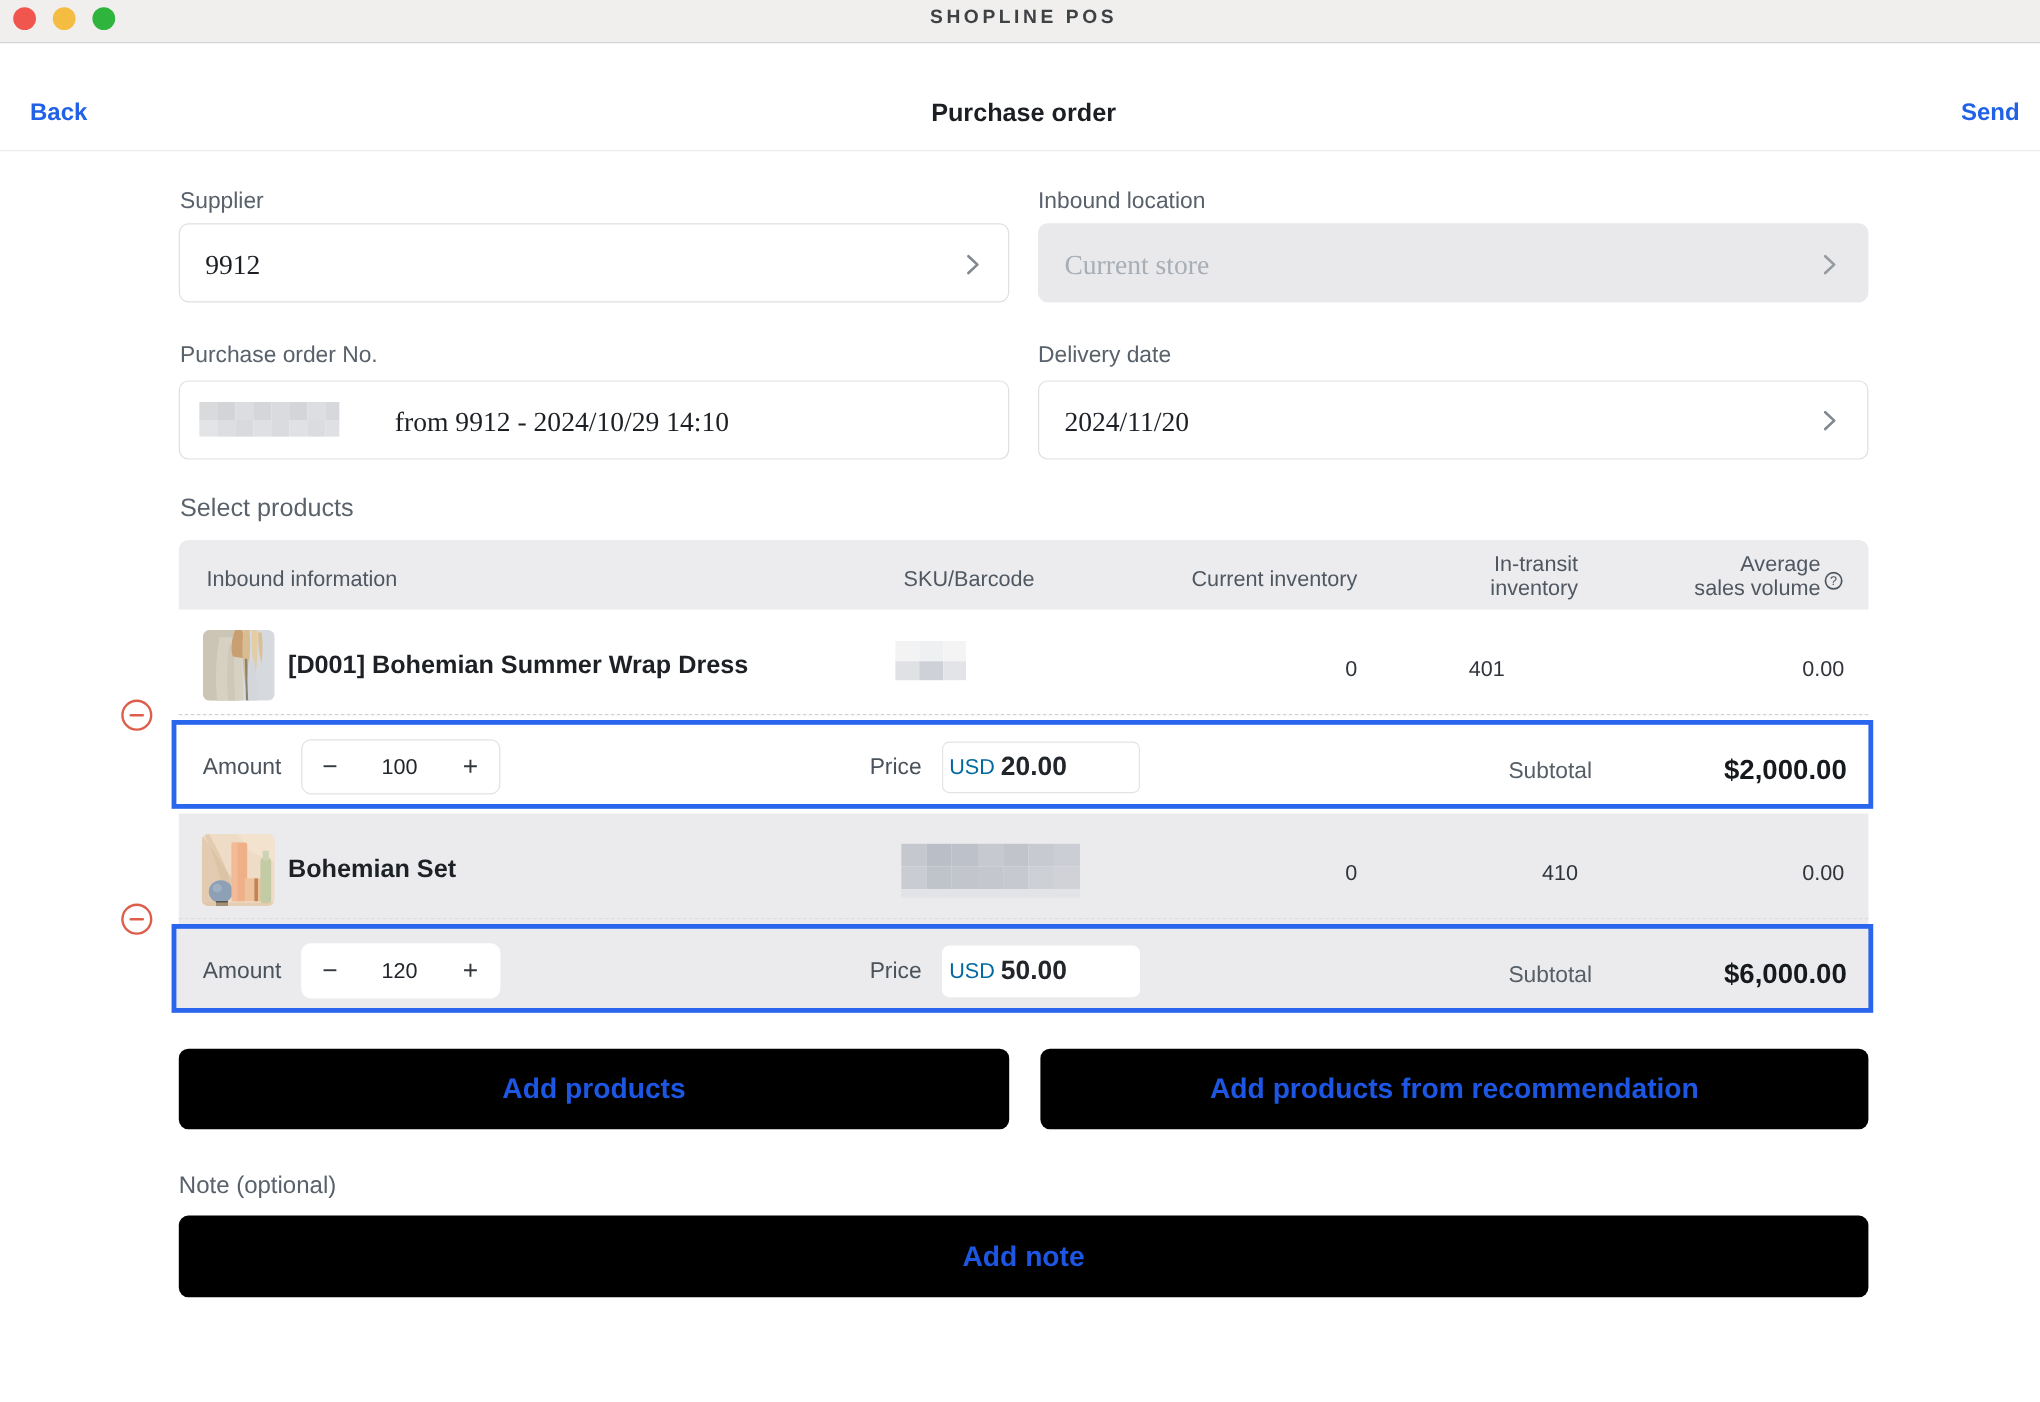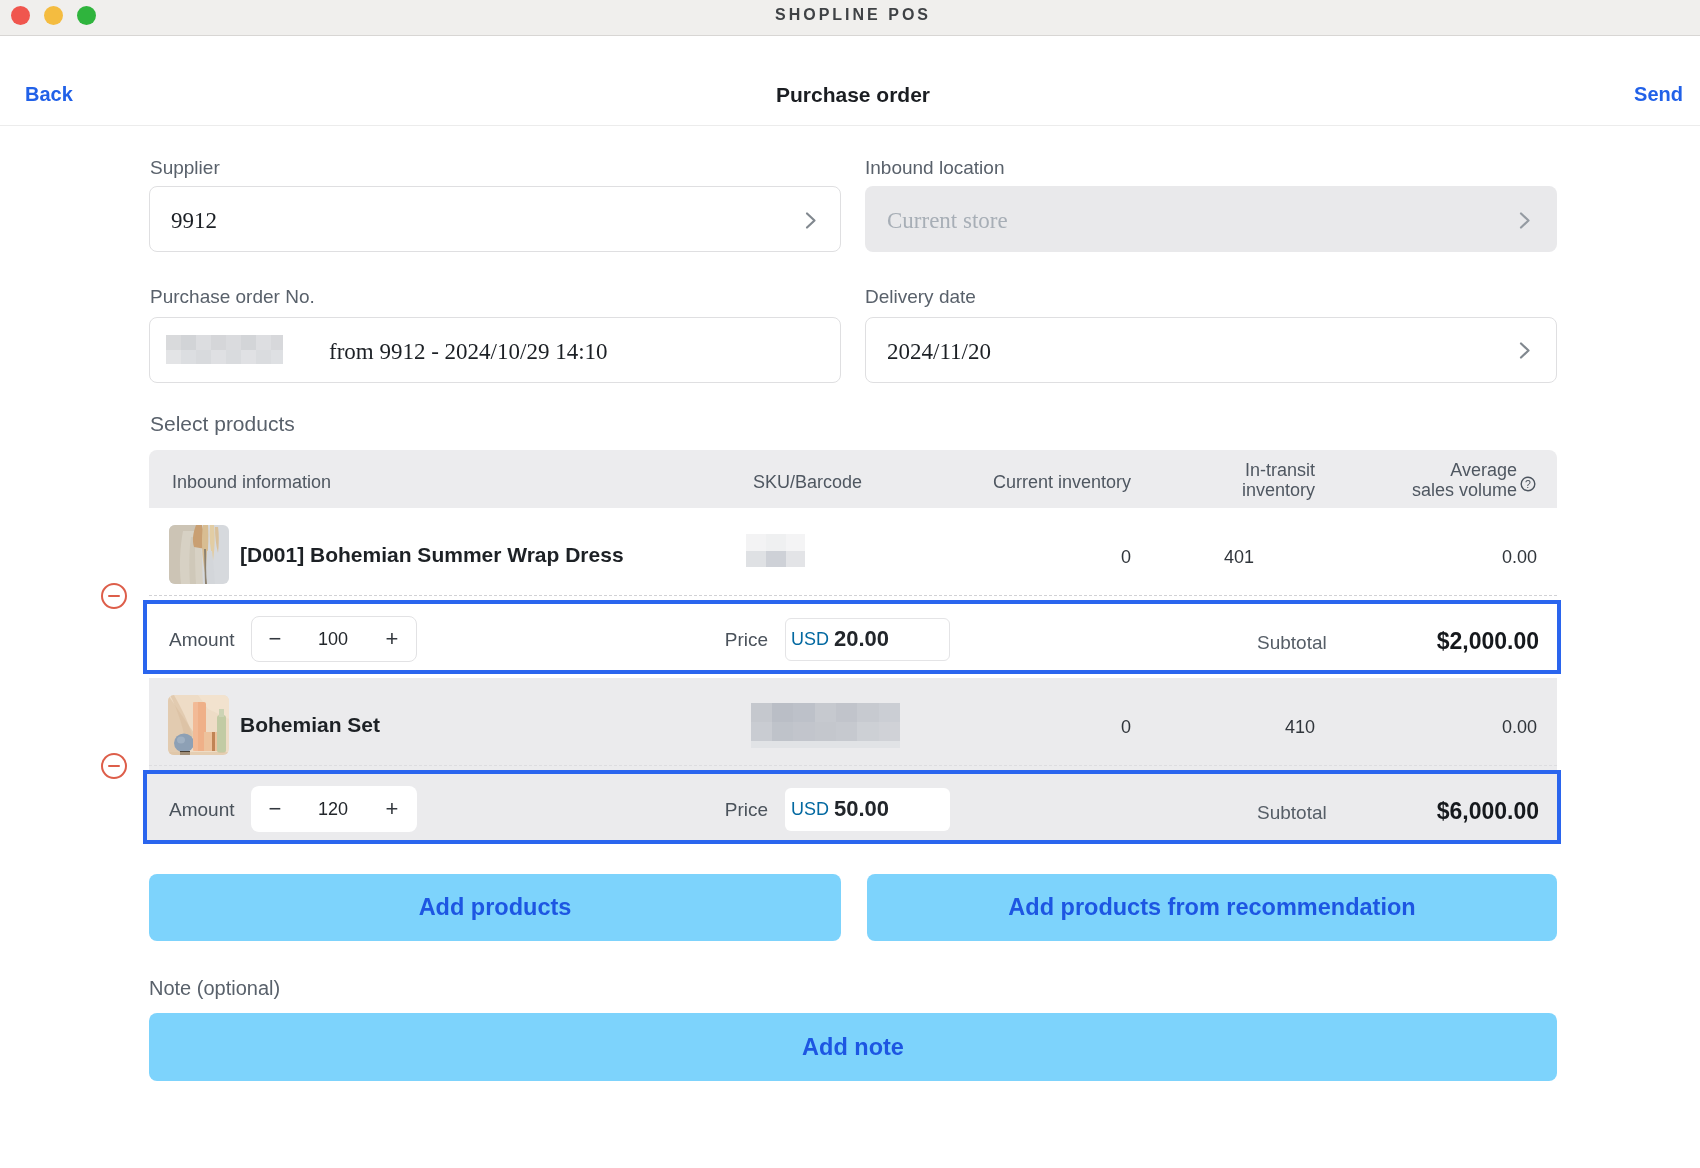--- a/index.html
+++ b/index.html
@@ -42,21 +42,21 @@
   .usdbox { position:absolute; width:165px; height:43px; background:#fff; border-radius:6px; }
   .usdbox.b1 { border:1px solid #e4e4e6; }
   .usd { position:absolute; top:0; height:42px; line-height:42px; font-size:18px; color:#0369a1; }
   .usdval { position:absolute; top:0; height:42px; line-height:42px; font-size:22px; font-weight:700; color:#22262b; }
   .subl { position:absolute; font-size:19px; color:#565e67; }
   .subv { position:absolute; font-size:23px; font-weight:700; color:#16191d; text-align:right; }
 
   .redminus { position:absolute; left:101px; width:26px; height:26px; border:2px solid #dd5e4a; border-radius:50%; }
   .redminus::after { content:""; position:absolute; left:5px; top:9.5px; width:12px; height:2.6px; background:#dd5e4a; border-radius:1px; }
 
-  .graybtn { position:absolute; height:67px; background:#7dd3fc; border-radius:8px; text-align:center; line-height:67px; font-size:23.5px; font-weight:700; color:#1d56e2; }
+  .graybtn { position:absolute; height:67px; background:#000000; border-radius:8px; text-align:center; line-height:67px; font-size:23.5px; font-weight:700; color:#1d56e2; }
 
   .mos { position:absolute; display:flex; flex-wrap:wrap; overflow:hidden; }
   .mos div { flex:none; }
 </style>
 </head>
 <body>
 <div id="page">
 
   <div id="topbar"></div>
   <div class="dot" style="left:11px; background:#f0564e;"></div>

